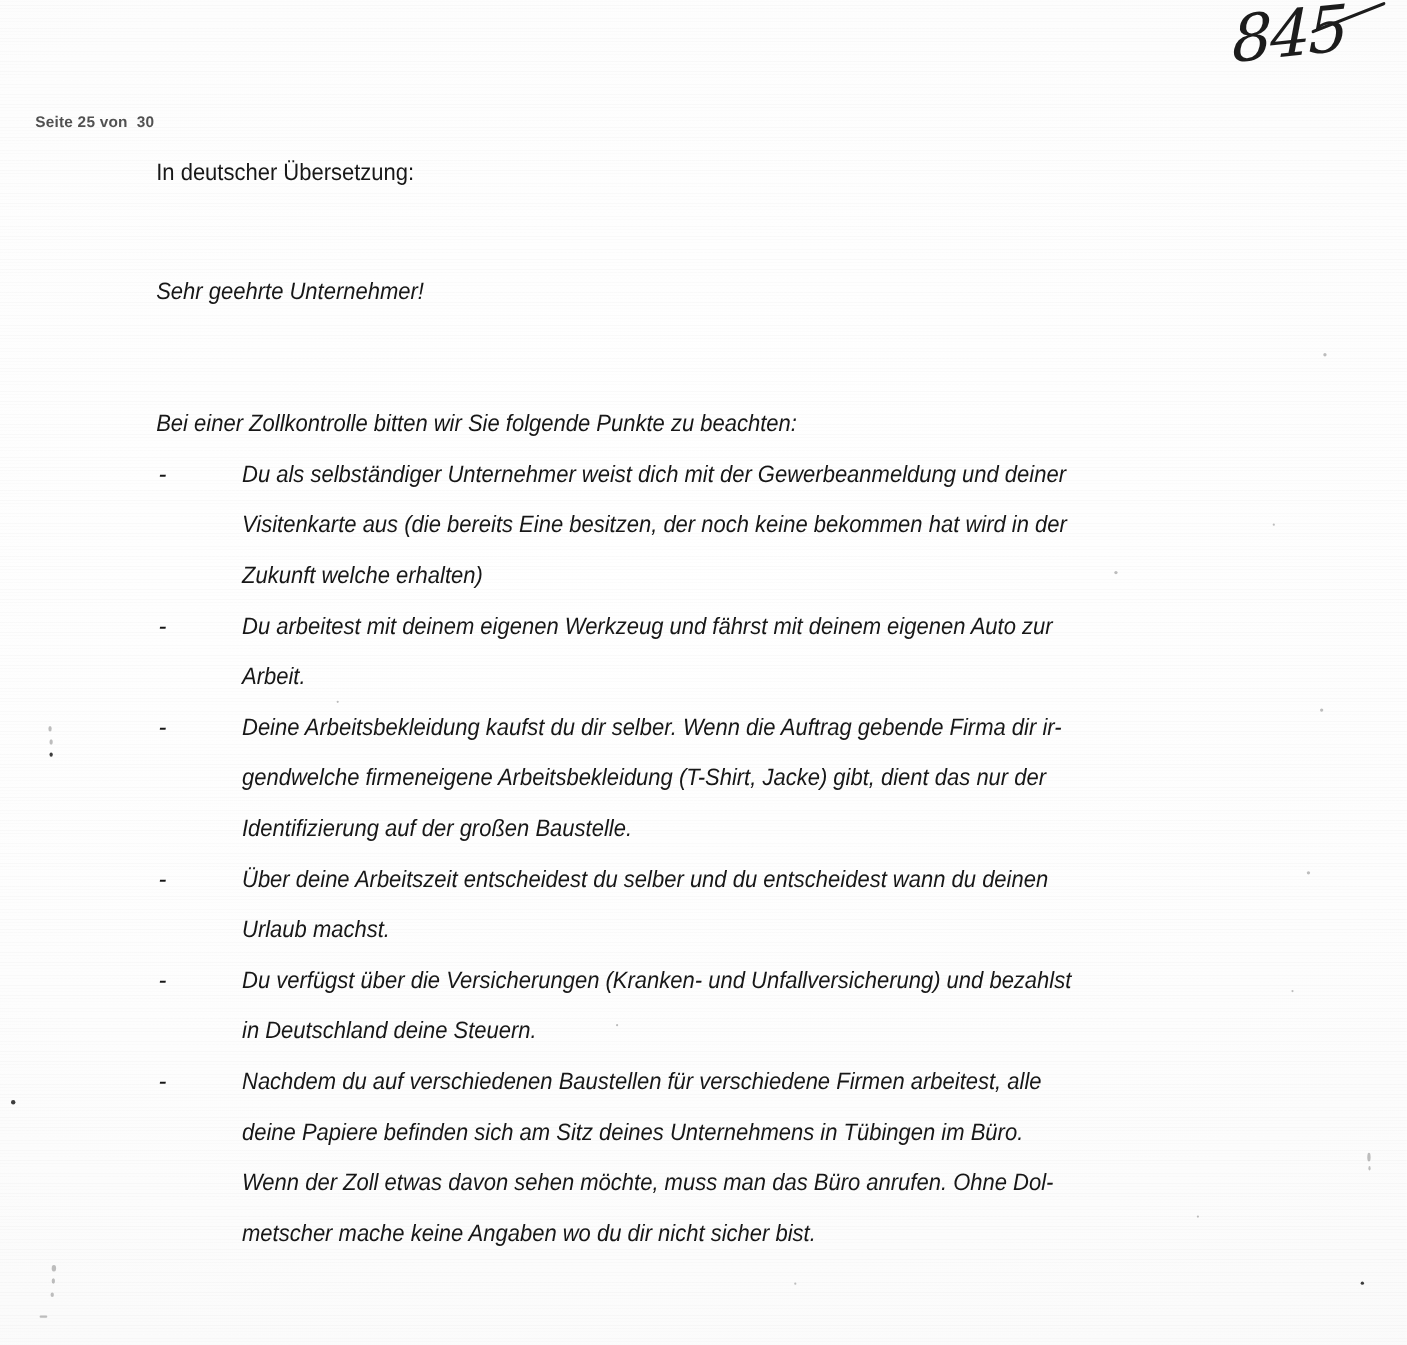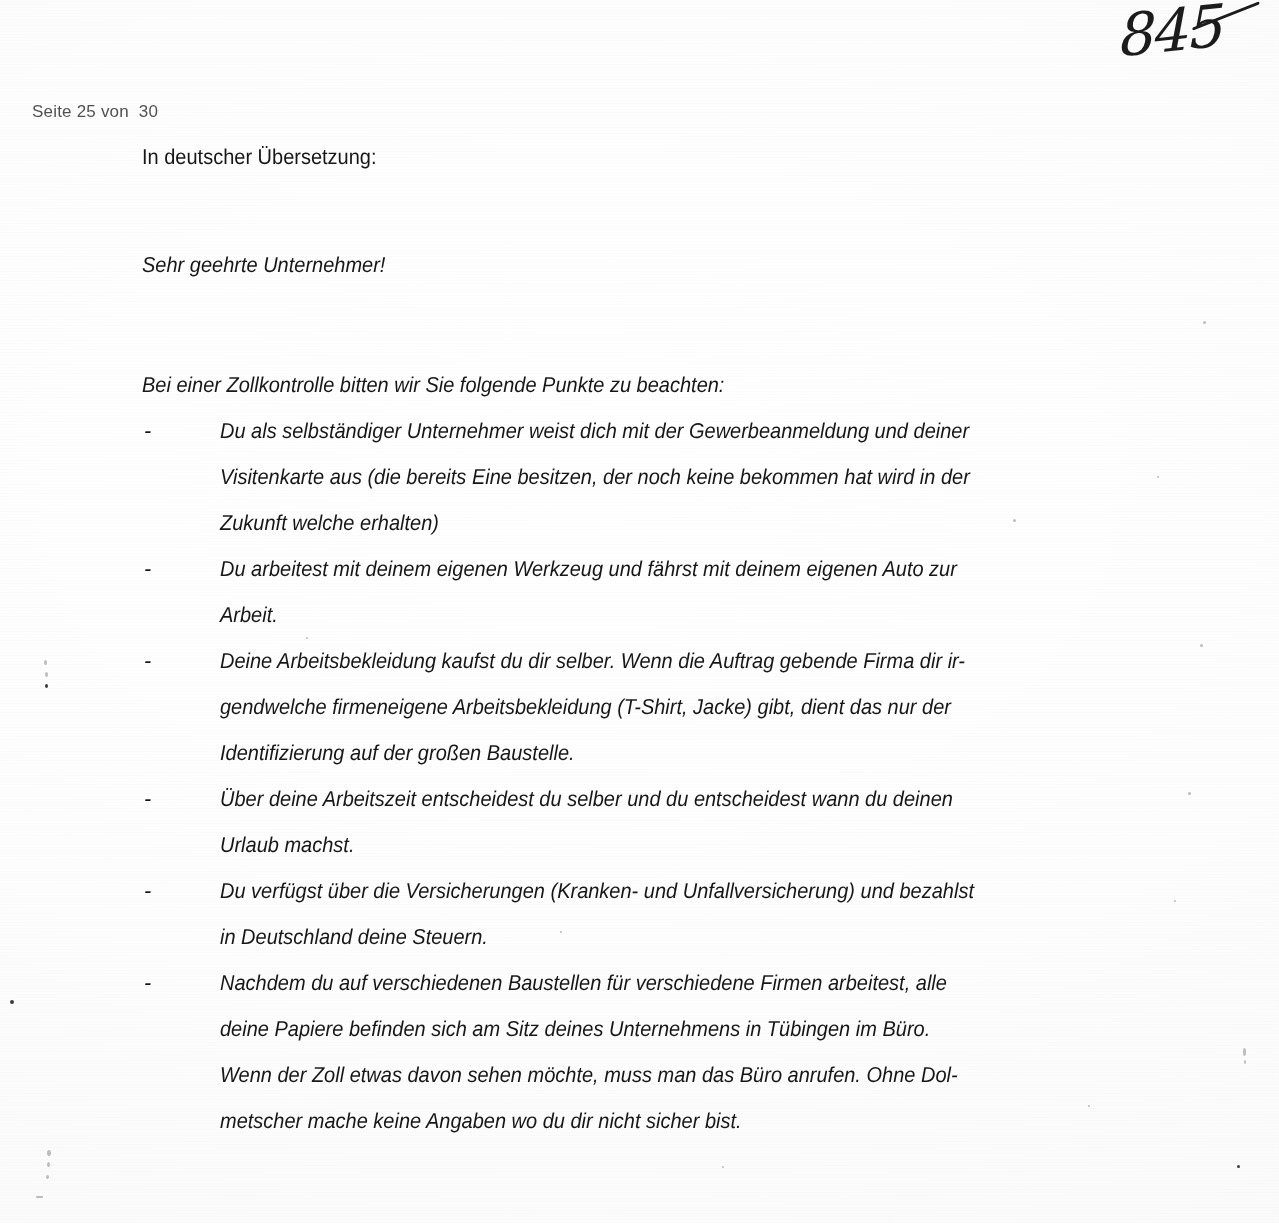--- a/index.html
+++ b/index.html
@@ -49,26 +49,27 @@
     transform: rotate(-16deg) translate(-26px, -26px);
     transform-origin: left center;
     border-radius: 2px;
   }
 
   
   .page-header {
     position: absolute;
     left: 32px;
     top: 102px;
-    font-size: 17px;
+    font-size: 14px;
     color: #3a3a3a;
     letter-spacing: 0.2px;
     white-space: pre;
     opacity: 0.88;
     font-family: "Liberation Sans", sans-serif;
+    font-weight: bold;
   }
 
   
   .body-block {
     position: absolute;
     left: 142px;
     top: 134px;
     width: 1030px;
     color: #1a1a1a;
   }

